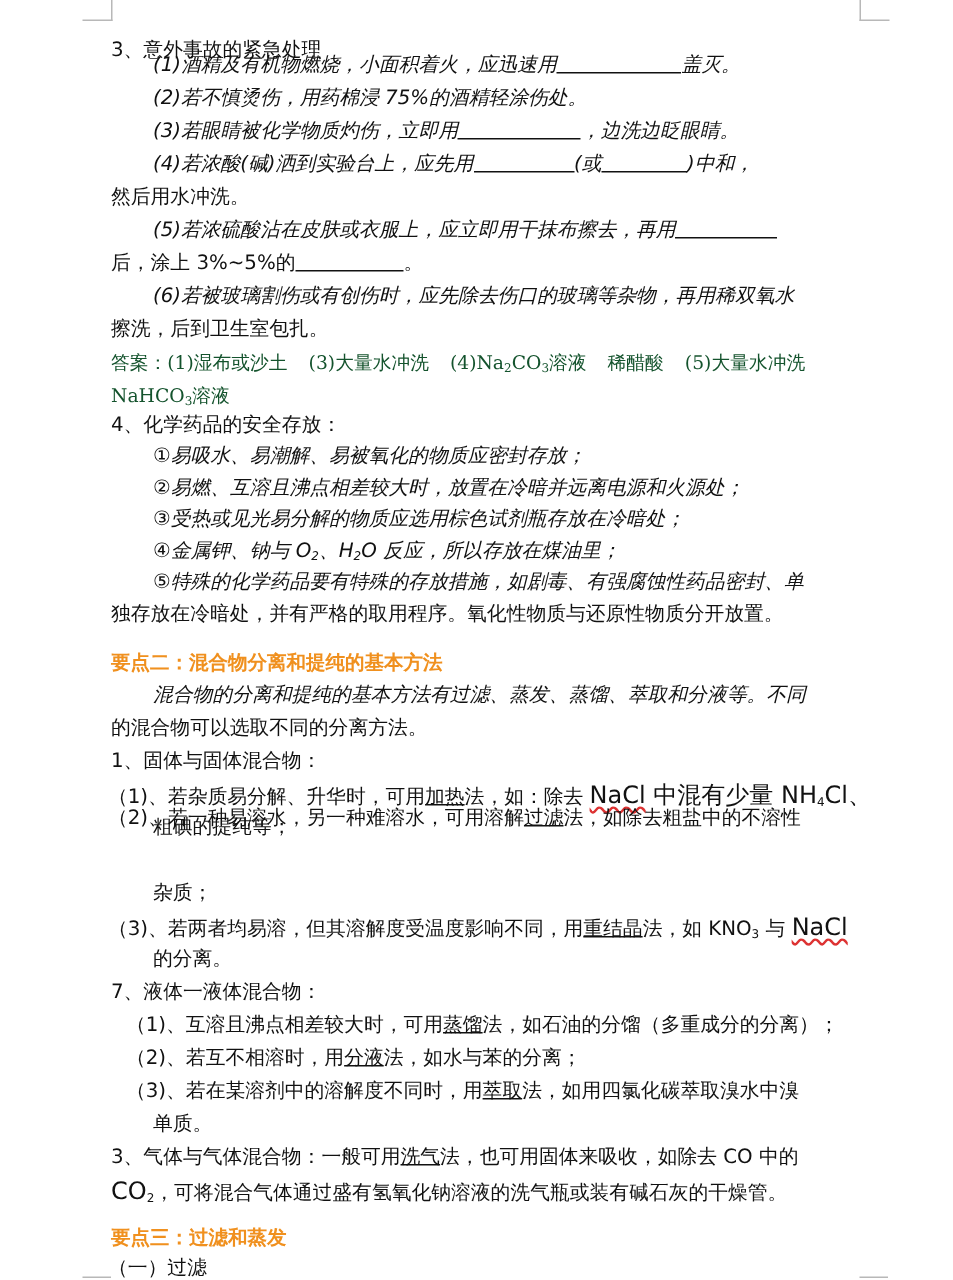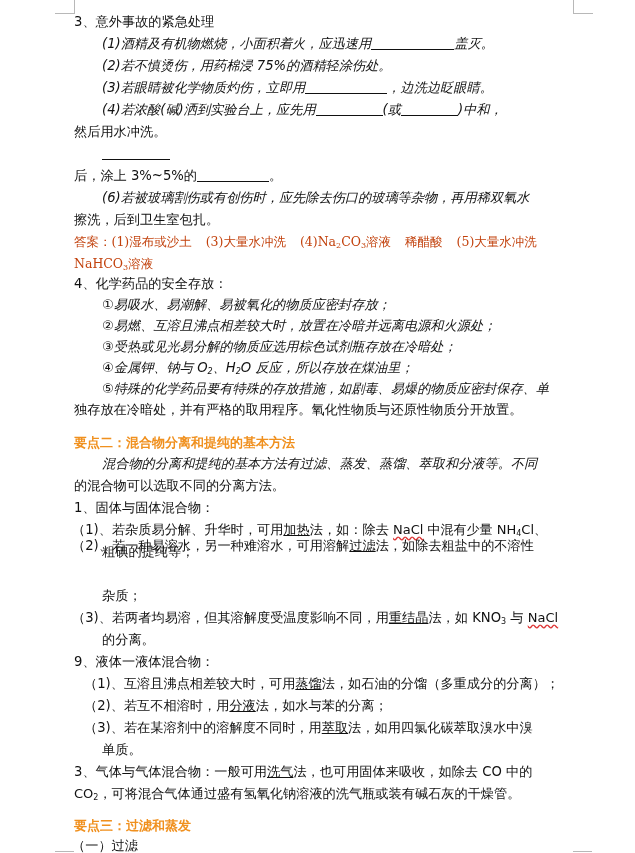--- a/index.html
+++ b/index.html
@@ -13,52 +13,52 @@
     .c-tr { left: 573px; top: 0; width: 19px; height: 13px; border-left-width: 1px; border-bottom-width: 1px; }
     .c-bl { left: 55px; top: 851px; width: 19px; height: 2px; border-top-width: 1px; }
     .c-br { left: 573px; top: 851px; width: 19px; height: 2px; border-top-width: 1px; }
 
     .page { position: absolute; left: 74px; top: 10px; width: 500px; }
     .line { position: absolute; left: 0; white-space: nowrap; font-size: 13.2px; line-height: 20px; }
     .ind1 { left: 28px; font-style: italic; }
     .ind3 { left: 28px; }
     .blank { display: inline-block; border-bottom: 1px solid #111; height: 14px; vertical-align: -2px; }
     .heading { color: #f0901e; font-weight: bold; font-size: 13px; }
-    .answer { font-family: "DejaVu Serif", "Liberation Serif", serif; font-size: 12.5px; color: #c2410c; }
+    .answer { font-family: "DejaVu Serif", "Liberation Serif", serif; font-size: 12.5px; color: #14532d; }
     .u { text-decoration: underline; text-align: right; }
     .wavy { text-decoration: underline wavy #d33; text-underline-offset: 2px; }
-    .small { font-size: 13px; }
+    .small { font-size: 16px; }
     sub { font-size: 8px; vertical-align: -2px; line-height: 0; }
     .gap { display: inline-block; width: 14px; }
   </style>
 </head>
 <body>
 
 <div class="corner c-tl"></div>
 <div class="corner c-tr"></div>
 <div class="corner c-bl"></div>
 <div class="corner c-br"></div>
 
 <div class="page">
 
-  <div class="line" style="top:2px">3、意外事故的紧急处理</div>
+  <div class="line" style="top:14px">3、意外事故的紧急处理</div>
 
   <div class="line ind1" style="top:24px">
     <span>(1)酒精及有机物燃烧，小面积着火，应迅速用</span><span class="blank" style="width:83px"></span><span>盖灭。</span>
   </div>
   <div class="line ind1" style="top:46px">(2)若不慎烫伤，用药棉浸 75%的酒精轻涂伤处。</div>
   <div class="line ind1" style="top:68px">
     <span>(3)若眼睛被化学物质灼伤，立即用</span><span class="blank" style="width:82px"></span><span>，边洗边眨眼睛。</span>
   </div>
   <div class="line ind1" style="top:90px">
     <span>(4)若浓酸(碱)洒到实验台上，应先用</span><span class="blank" style="width:67px"></span><span>(或</span><span class="blank" style="width:57px"></span><span>)中和，</span>
   </div>
   <div class="line" style="top:112px">然后用水冲洗。</div>
   <div class="line ind1" style="top:134px">
-    <span class="blank" style="width:68px"></span>
+    <span>(5)若浓硫酸沾在皮肤或衣服上，应立即用干抹布擦去，再用</span><span class="blank" style="width:68px"></span>
   </div>
   <div class="line" style="top:156px">
     <span>后，涂上 3%~5%的</span><span class="blank" style="width:72px"></span><span>。</span>
   </div>
   <div class="line ind1" style="top:178px">(6)若被玻璃割伤或有创伤时，应先除去伤口的玻璃等杂物，再用稀双氧水</div>
   <div class="line" style="top:200px">擦洗，后到卫生室包扎。</div>
 
   <div class="line answer" style="top:222px">
     <span>答案：</span><span>(1)湿布或沙土</span><span class="gap"></span><span>(3)大量水冲洗</span><span class="gap"></span><span><span>(4)Na</span><sub>2</sub><span>CO</span><sub>3</sub><span>溶液</span></span><span class="gap"></span><span>稀醋酸</span><span class="gap"></span><span>(5)大量水冲洗</span>
   </div>
@@ -66,21 +66,21 @@
     <span>NaHCO</span><sub>3</sub><span>溶液</span>
   </div>
 
   <div class="line" style="top:264px">4、化学药品的安全存放：</div>
   <div class="line ind1" style="top:285px">①易吸水、易潮解、易被氧化的物质应密封存放；</div>
   <div class="line ind1" style="top:306px">②易燃、互溶且沸点相差较大时，放置在冷暗并远离电源和火源处；</div>
   <div class="line ind1" style="top:327px">③受热或见光易分解的物质应选用棕色试剂瓶存放在冷暗处；</div>
   <div class="line ind1" style="top:348px">
     <span>④金属钾、钠与 O</span><sub>2</sub><span>、H</span><sub>2</sub><span>O 反应，所以存放在煤油里；</span>
   </div>
-  <div class="line ind1" style="top:369px">⑤特殊的化学药品要有特殊的存放措施，如剧毒、易爆的物质应密封保存、单</div>
+  <div class="line ind1" style="top:369px">⑤特殊的化学药品要有特殊的存放措施，如剧毒、有强腐蚀性药品密封、单</div>
   <div class="line" style="top:390px">独存放在冷暗处，并有严格的取用程序。氧化性物质与还原性物质分开放置。</div>
 
   <div class="line heading" style="top:423px">要点二：混合物分离和提纯的基本方法</div>
   <div class="line ind1" style="top:444px">混合物的分离和提纯的基本方法有过滤、蒸发、蒸馏、萃取和分液等。不同</div>
   <div class="line" style="top:466px">的混合物可以选取不同的分离方法。</div>
   <div class="line" style="top:488px">1、固体与固体混合物：</div>
 
   <div class="line" style="top:510px; left:-2px">
     <span>（1)、若杂质易分解、升华时，可用</span><span class="u">加热</span><span>法，如：除去 </span><span class="wavy small">NaCl</span><span class="small"> 中混有少量 NH</span><sub>4</sub><span class="small">Cl、</span>
   </div>
@@ -89,21 +89,21 @@
   <div class="line" style="top:526px; left:-2px">
     <span>（2)、若一种易溶水，另一种难溶水，可用溶解</span><span class="u">过滤</span><span>法，如除去粗盐中的不溶性</span>
   </div>
   <div class="line ind3" style="top:576px">杂质；</div>
 
   <div class="line" style="top:598px; left:-2px">
     <span>（3)、若两者均易溶，但其溶解度受温度影响不同，用</span><span class="u">重结晶</span><span>法，如 KNO</span><sub>3</sub><span> 与 </span><span class="wavy small">NaCl</span>
   </div>
   <div class="line ind3" style="top:620px">的分离。</div>
 
-  <div class="line" style="top:642px">9、液体一液体混合物：</div>
+  <div class="line" style="top:642px">7、液体一液体混合物：</div>
   <div class="line" style="top:664px; left:10px">
     <span>（1)、互溶且沸点相差较大时，可用</span><span class="u">蒸馏</span><span>法，如石油的分馏（多重成分的分离）；</span>
   </div>
   <div class="line" style="top:686px; left:10px">
     <span>（2)、若互不相溶时，用</span><span class="u">分液</span><span>法，如水与苯的分离；</span>
   </div>
   <div class="line" style="top:708px; left:10px">
     <span>（3)、若在某溶剂中的溶解度不同时，用</span><span class="u">萃取</span><span>法，如用四氯化碳萃取溴水中溴</span>
   </div>
   <div class="line" style="top:730px; left:28px">单质。</div>

